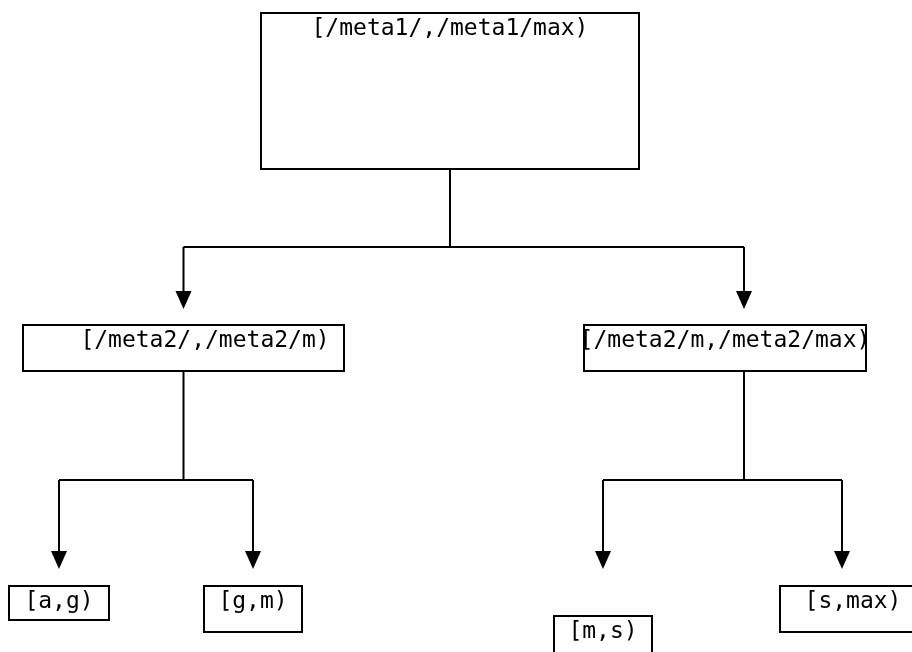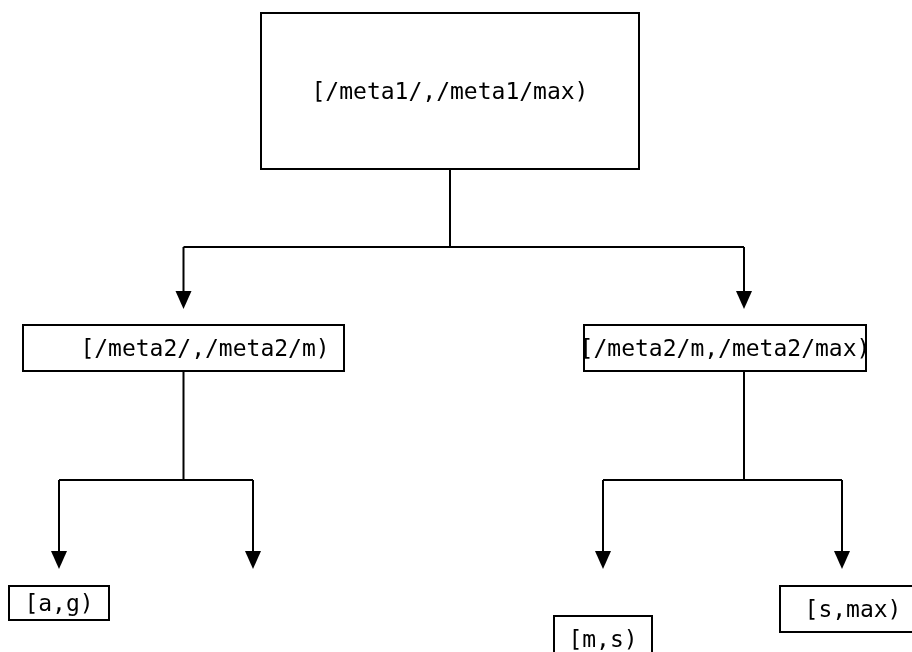--- a/index.html
+++ b/index.html
@@ -20,21 +20,21 @@
     top: 0;
     width: 912px;
     height: 652px;
   }
   .node {
     position: absolute;
     box-sizing: border-box;
     border: 2px solid #000000;
     background: #ffffff;
     display: flex;
-    align-items: center;
+    align-items: flex-start;
     justify-content: center;
     font-family: "DejaVu Sans Mono", "Liberation Mono", monospace;
     font-size: 23px;
     color: #000000;
     white-space: nowrap;
   }
   .node-root  { left: 260px; top: 12px;  width: 380px; height: 158px; }
   .node-n2l   { left: 22px;  top: 324px; width: 323px; height: 48px; padding-left: 43px; }
   .node-n2r   { left: 583px; top: 324px; width: 284px; height: 48px; }
   .node-leaf1 { left: 8px;   top: 585px; width: 102px; height: 36px; }
@@ -71,20 +71,23 @@
   </div>
 
   <div class="node node-n2r">
     <span>[/meta2/m,/meta2/max)</span>
   </div>
 
   <div class="node node-leaf1">
     <span>[a,g)</span>
   </div>
 
+  <div class="node node-leaf2">
+    <span>[g,m)</span>
+  </div>
 
   <div class="node node-leaf3">
     <span>[m,s)</span>
   </div>
 
   <div class="node node-leaf4">
     <span>[s,max)</span>
   </div>
 
 </div>

